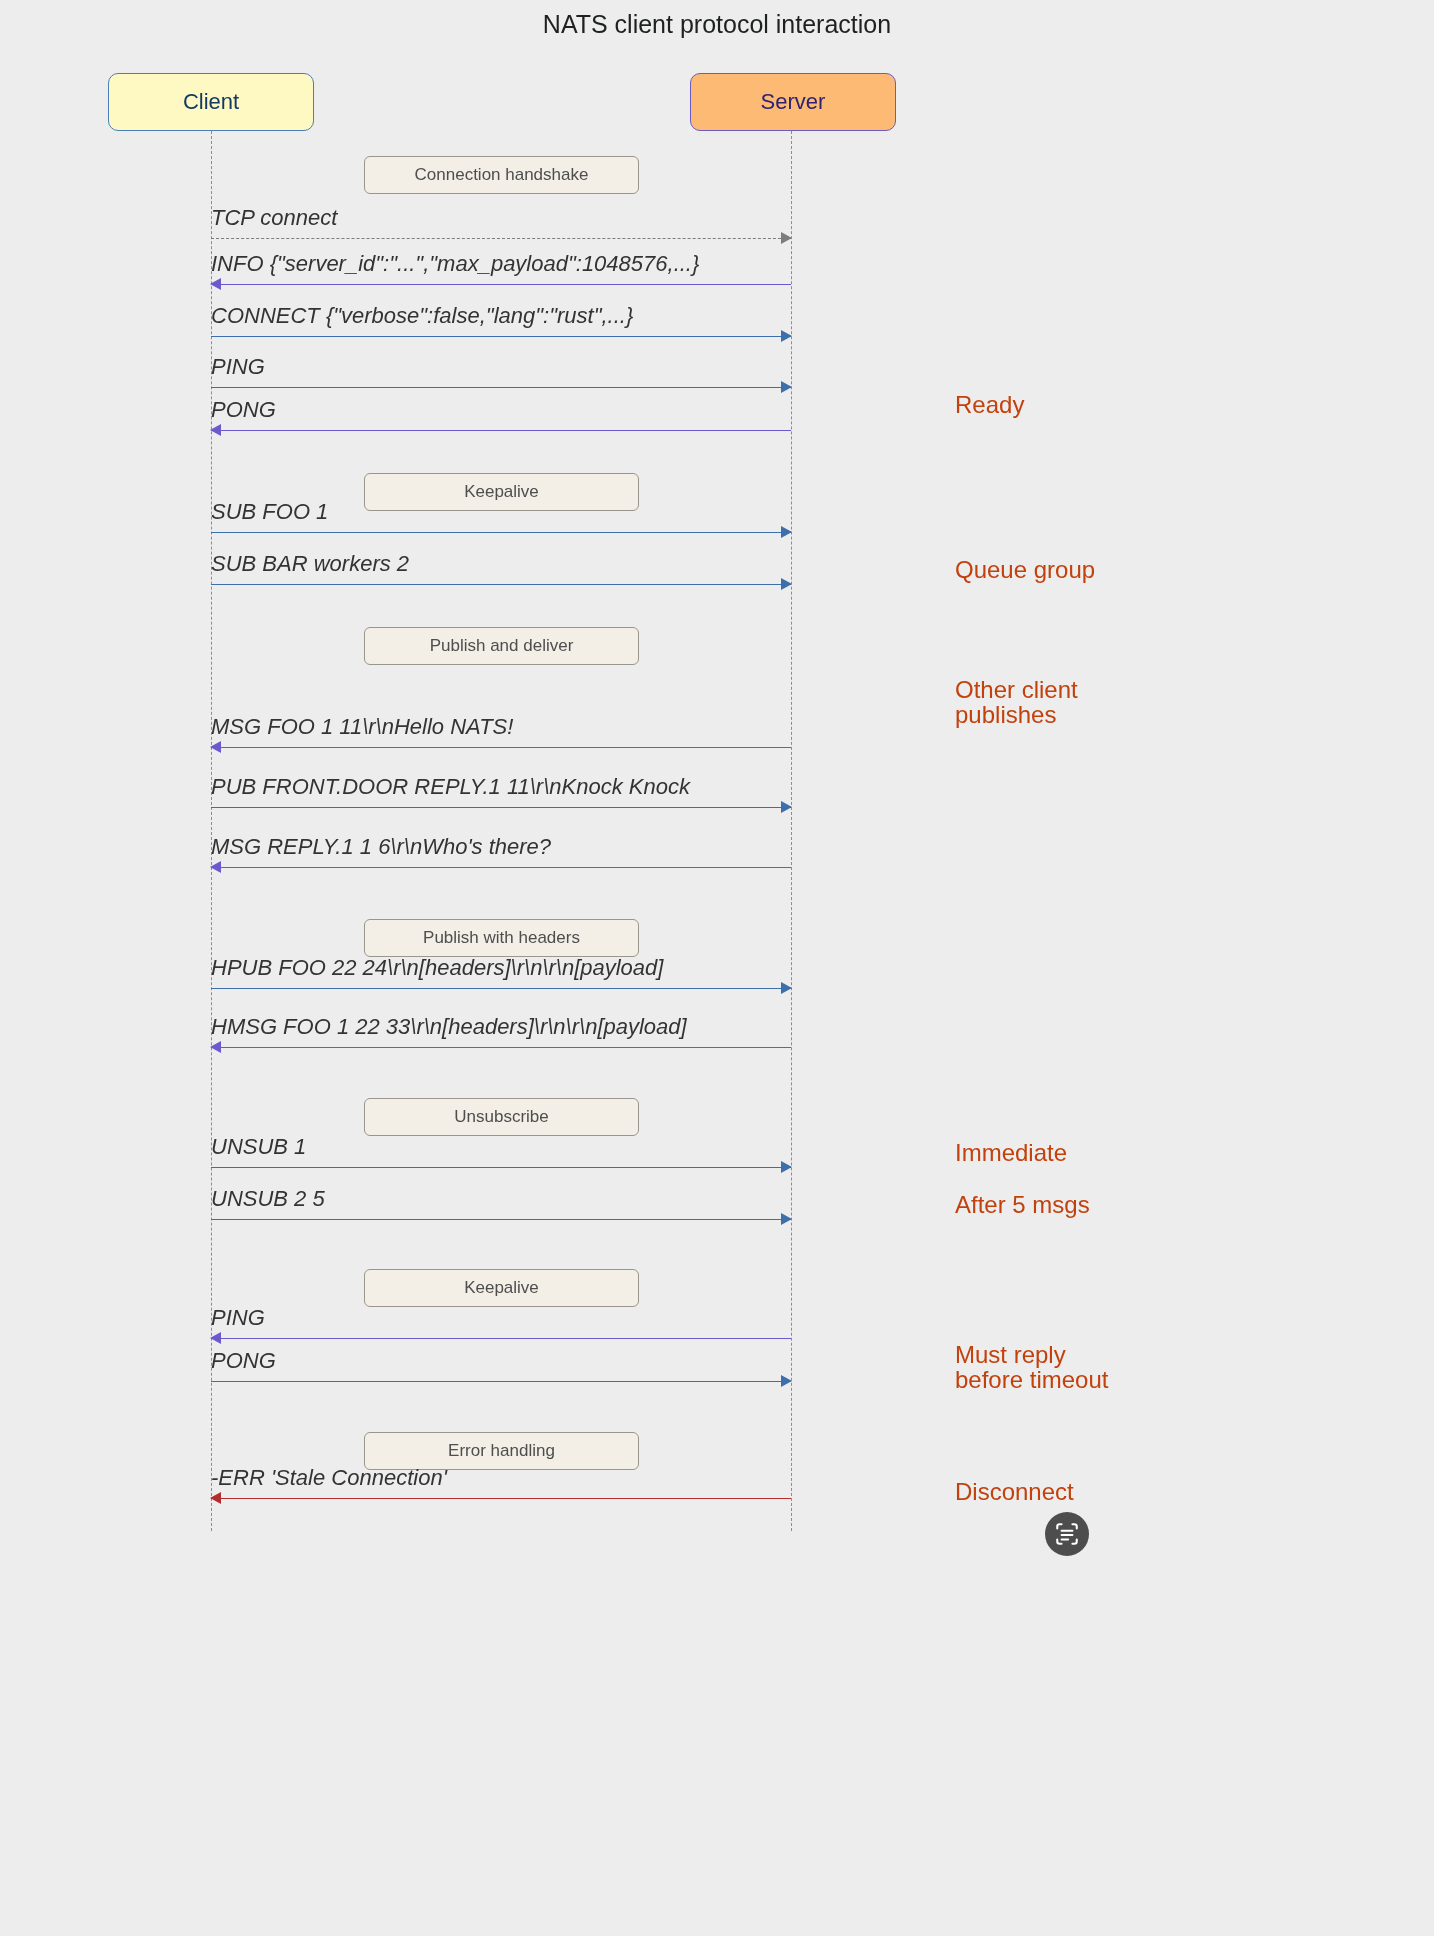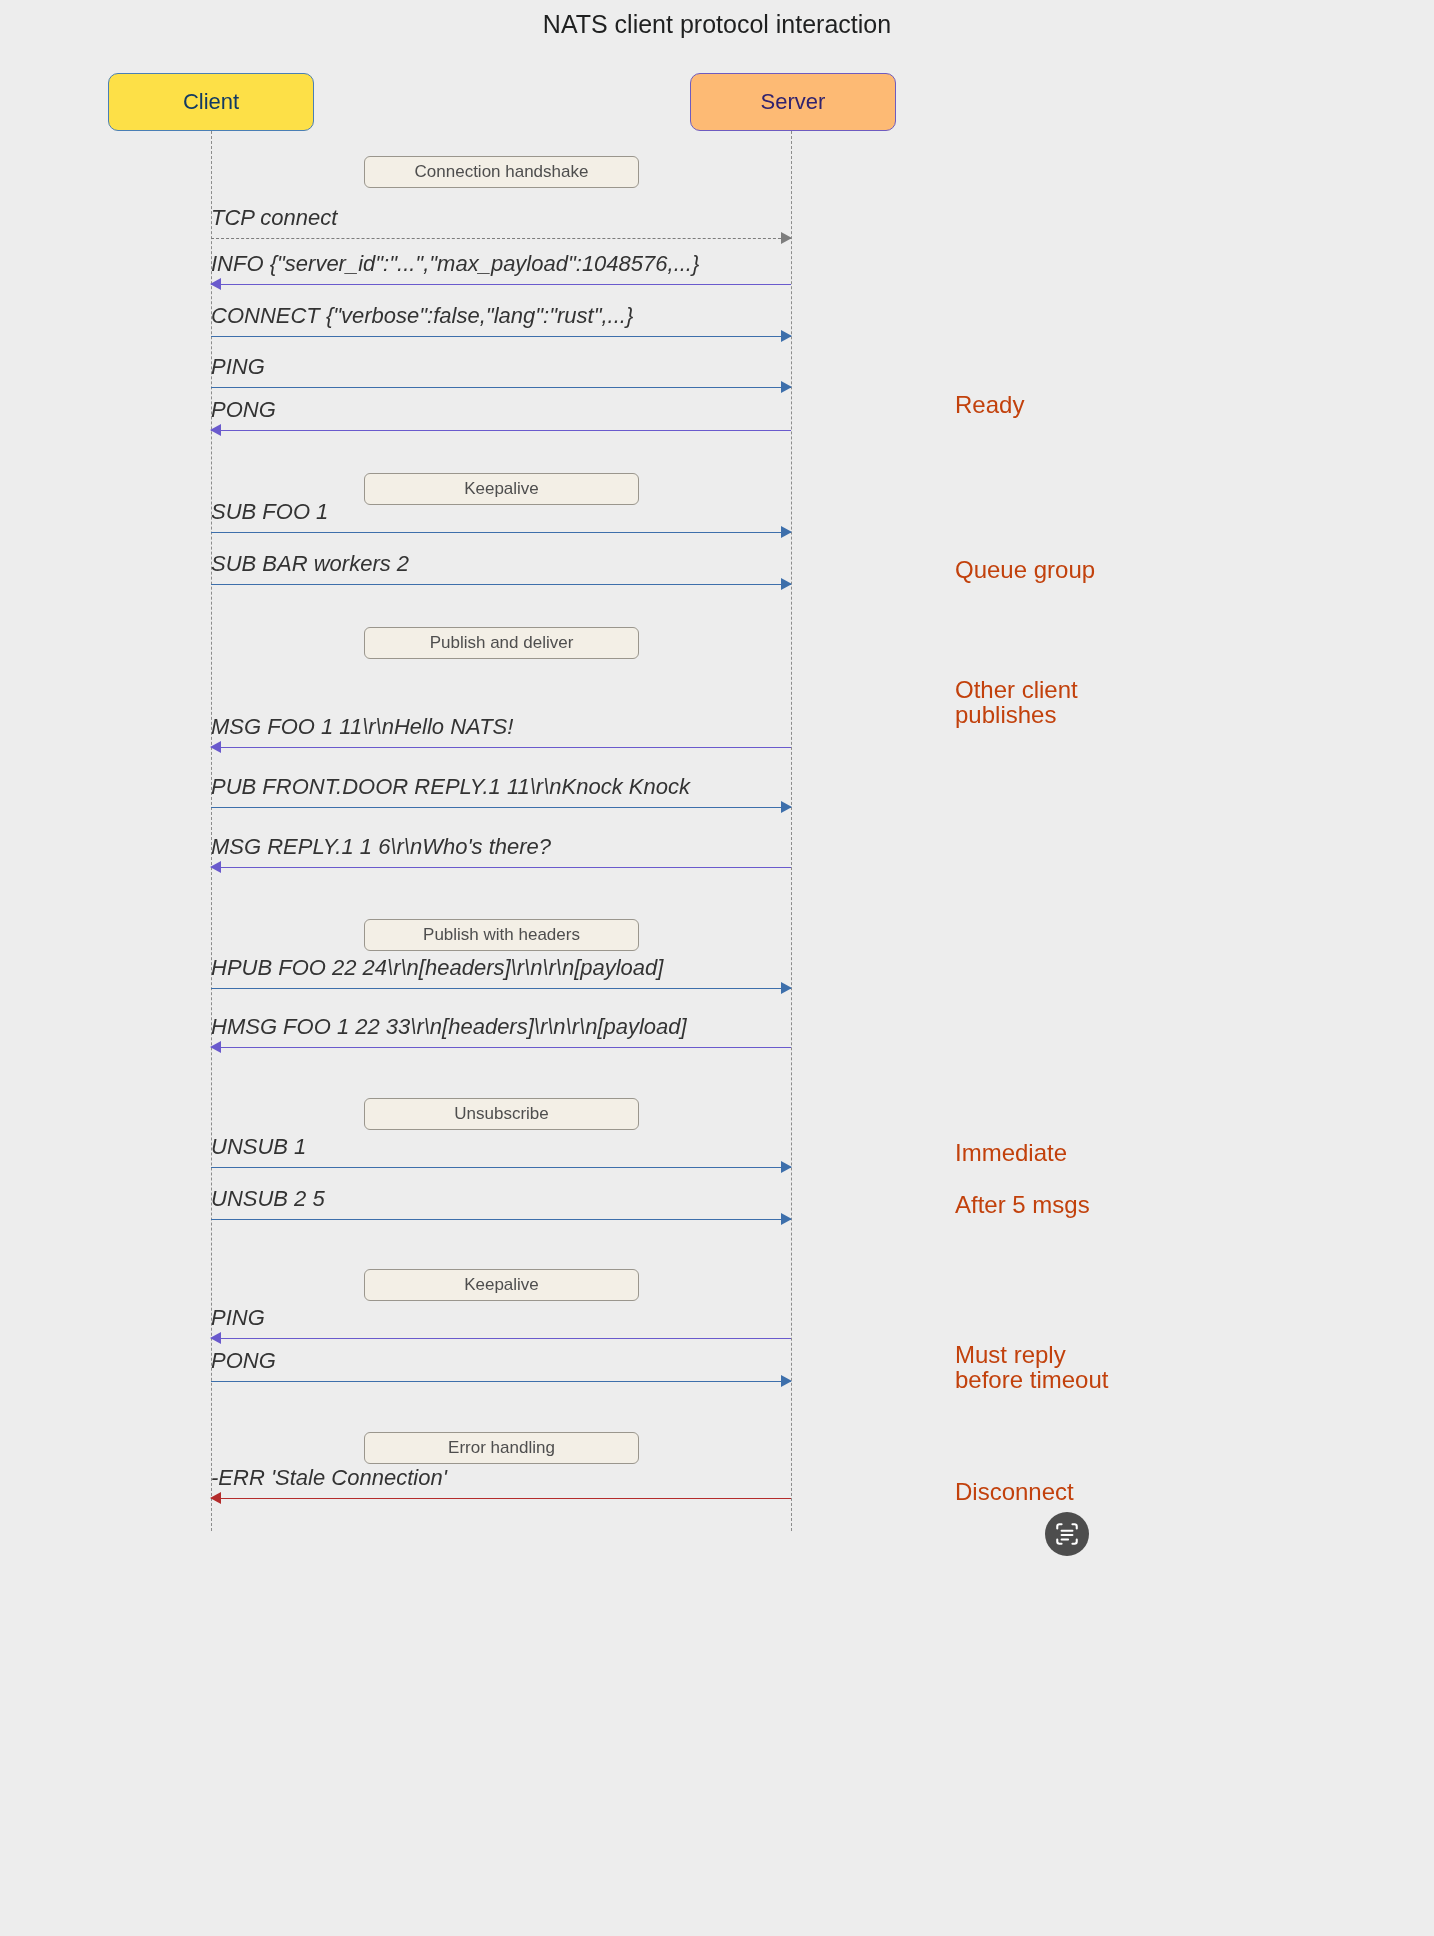--- a/index.html
+++ b/index.html
@@ -25,41 +25,41 @@
   .actor{
     position:absolute;
     height:58px;
     border-radius:10px;
     display:flex;align-items:center;justify-content:center;
     font-size:22px;
     box-sizing:border-box;
   }
   .actor.client{
     left:108px;top:73px;width:206px;
-    background:#fde047;border:1.4px solid #4a7fb5;color:#123a63;
+    background:#fef9c3;border:1.4px solid #4a7fb5;color:#123a63;
   }
   .actor.server{
     left:690px;top:73px;width:206px;
     background:#fdba74;border:1.4px solid #6e5bc0;color:#30226e;
   }
 
   
   .lifeline{
     position:absolute;
     width:0;
     border-left:1.5px dashed #8c8c8c;
     top:131px;height:1400px;
   }
   .lifeline.client{left:211px;}
   .lifeline.server{left:791px;}
 
   
   .note{
     position:absolute;
-    height:32px;
+    height:38px;
     left:364px;width:275px;
     background:#f3efe6;
     border:1.1px solid #9a968d;
     border-radius:6px;
     display:flex;align-items:center;justify-content:center;
     font-size:17px;color:#4e4e4e;
     box-sizing:border-box;
   }
 
   

